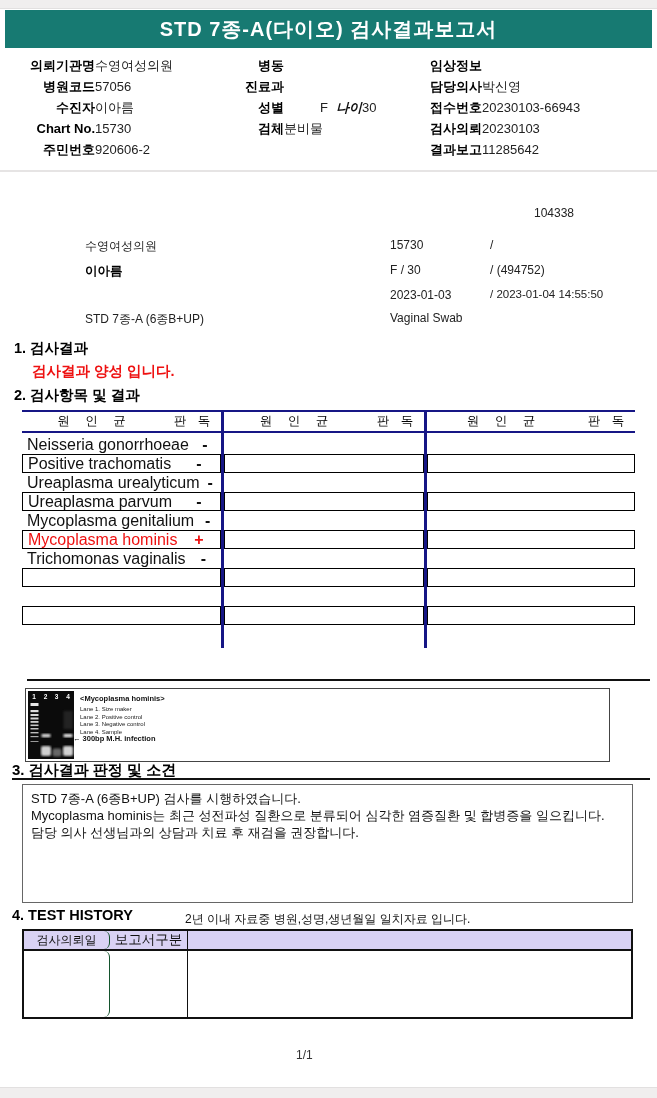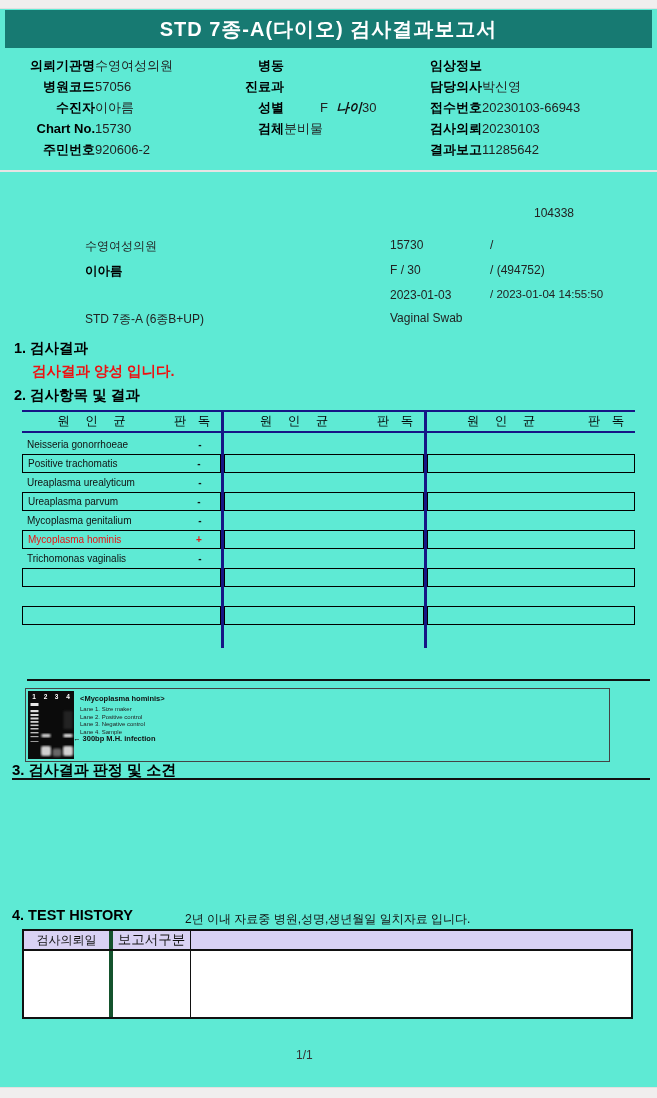--- a/index.html
+++ b/index.html
@@ -1,16 +1,16 @@
 <!DOCTYPE html>
 <html style="--teal: #177A72; --navy: #161685; --red: #EE1111; --lavender: #D9D2F4; --strip: #F0EEEE;"><head>
 <meta charset="utf-8">
 <style>
   html,body{margin:0;padding:0;background:#e9e7e7;}
-  .page{position:relative;width:657px;height:1098px;background:#5eead4;overflow:hidden;
+  .page{position:relative;width:657px;height:1098px;background:#ffffff;overflow:hidden;
         font-family:"Liberation Sans","DejaVu Sans",sans-serif;color:#111;outline:1px solid #dcdada;}
   .strip{position:absolute;left:0;width:657px;background:var(--strip);}
   .top-strip{top:0;height:8px;border-bottom:1px solid #e2e0e0;}
   .bottom-strip{top:1087px;height:11px;border-top:1px solid #e2e0e0;}
   .banner{position:absolute;left:5px;top:10px;width:647px;height:38px;background:var(--teal);
           color:#fff;font-weight:bold;font-size:20px;text-align:center;line-height:38px;letter-spacing:1px;}
   
   .hcol{position:absolute;top:55px;}
   .hcol1{left:25px;width:205px;}
   .hcol2{left:232px;width:185px;}
@@ -37,42 +37,42 @@
   .g1{left:0;width:199px;}
   .g2{left:202px;width:200px;}
   .g3{left:405px;width:208px;}
   .vdiv{position:absolute;top:0;width:3px;height:238px;background:var(--navy);}
   .vd1{left:199px;} .vd2{left:402px;}
   .rghead{height:19px;border-top:2px solid var(--navy);border-bottom:2px solid var(--navy);
           display:flex;align-items:center;font-size:12.5px;color:#000;}
   .rname-h{flex:1;text-align:center;letter-spacing:6px;}
   .rres-h{width:54px;text-align:center;letter-spacing:4px;}
   .rrows{padding-top:2px;}
-  .rrow{height:19px;display:flex;align-items:center;font-size:10px;box-sizing:border-box;}
+  .rrow{height:19px;display:flex;align-items:center;font-size:16px;box-sizing:border-box;}
   .rrow.boxed{border:1px solid #000;}
   .rrow .rname{flex:1;padding-left:5px;white-space:nowrap;}
   .rrow .rres{width:42px;text-align:center;font-weight:bold;}
   .rrow.pos{color:var(--red);}
   
   .gel-sep{position:absolute;left:27px;top:679px;width:623px;height:2px;background:#111;}
   .gel-box{position:absolute;left:25px;top:688px;width:583px;height:72px;border:1px solid #444;}
   .gel-svg{position:absolute;left:2px;top:2px;}
   .gel-title{position:absolute;left:54px;top:5px;font-size:7.5px;font-weight:bold;white-space:nowrap;}
   .gel-legend{position:absolute;left:54px;top:17px;font-size:6px;line-height:7.5px;color:#222;white-space:nowrap;}
   .band-label{position:absolute;left:47px;top:45px;font-size:7.5px;font-weight:bold;white-space:nowrap;}
   
   .s3-underline{position:absolute;left:12px;top:778px;width:638px;height:2px;background:#111;}
   .comment-box{position:absolute;left:22px;top:784px;width:611px;height:119px;border:1px solid #666;
                box-sizing:border-box;padding:5px 8px;font-size:13px;line-height:17px;color:#111;}
   
   .s4sub{position:absolute;left:185px;top:911px;font-size:12px;color:#111;white-space:nowrap;}
   .htable{position:absolute;left:22px;top:929px;width:611px;border:2px solid #111;box-sizing:border-box;}
   .hth{display:flex;height:18px;background:var(--lavender);border-bottom:2px solid #111;align-items:center;font-size:12px;}
   .htb{display:flex;height:66px;background:#fff;}
-  .hc1{width:85px;text-align:center;border-right:4px solid #14532d;align-self:stretch;display:flex;align-items:center;justify-content:center;}
+  .hc1{width:85px;text-align:center;border-right:1px solid #14532d;align-self:stretch;display:flex;align-items:center;justify-content:center;border-radius:6px;}
   .hc2{width:77px;text-align:center;border-right:1px solid #111;align-self:stretch;display:flex;align-items:center;justify-content:center;font-size:13.5px;}
   .hc3{flex:1;padding-left:8px;display:flex;align-items:center;}
   .pagenum{position:absolute;left:296px;top:1048px;font-size:12px;color:#333;}
 </style>
 </head>
 <body>
 
 <div class="page">
 
   <div class="strip top-strip"></div>
@@ -357,20 +357,25 @@
       <div>Lane 1. Size maker</div>
       <div>Lane 2. Positive control</div>
       <div>Lane 3. Negative control</div>
       <div>Lane 4. Sample</div>
     </div>
     <div class="band-label">← 300bp M.H. infection</div>
   </div>
 
   <div class="sh" style="left:12px;top:761px;font-size:15px;">3. 검사결과 판정 및 소견</div>
   <div class="s3-underline"></div>
+  <div class="comment-box">
+    <div>STD 7종-A (6종B+UP) 검사를 시행하였습니다.</div>
+    <div>Mycoplasma hominis는 최근 성전파성 질환으로 분류되어 심각한 염증질환 및 합병증을 일으킵니다.</div>
+    <div>담당 의사 선생님과의 상담과 치료 후 재검을 권장합니다.</div>
+  </div>
 
   <div class="sh" style="left:12px;top:907px;">4. TEST HISTORY</div>
   <div class="s4sub">2년 이내 자료중 병원,성명,생년월일 일치자료 입니다.</div>
   <div class="htable">
     <div class="hth">
       <span class="hc1">검사의뢰일</span>
       <span class="hc2">보고서구분</span>
     </div>
     <div class="htb">
       <span class="hc1"></span>

